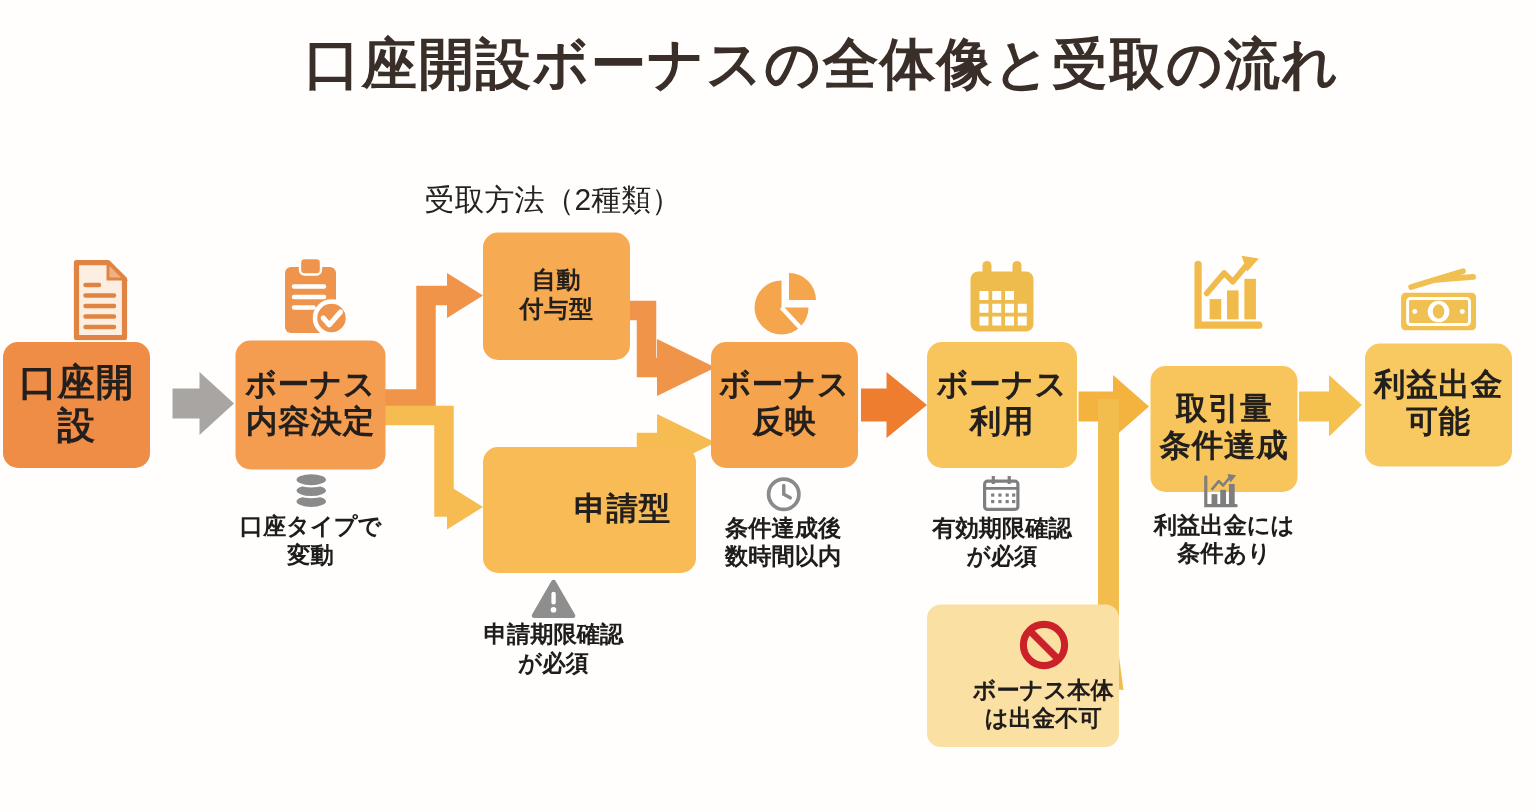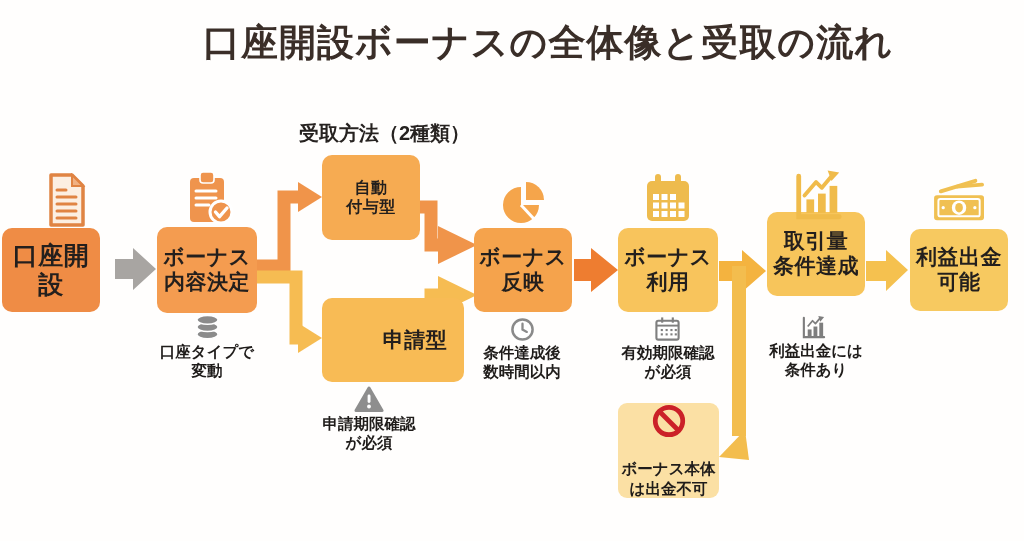--- a/index.html
+++ b/index.html
@@ -5,37 +5,38 @@
   html,body{margin:0;padding:0;background:#ffffff;}
   #stage{
     position:relative;width:1024px;height:541px;background:#fffefd;
     font-family:"Liberation Sans","DejaVu Sans",sans-serif;overflow:hidden;
   }
   .title{
     position:absolute;top:18px;left:0;width:1024px;text-align:center;
     font-size:37px;font-weight:800;color:#3a2e28;letter-spacing:1px;padding-left:36px;
   }
   .branch-header{
-    position:absolute;top:120px;left:283px;font-size:20px;font-weight:700;color:#262220;margin-left:16px;
+    position:absolute;top:120px;left:283px;font-size:20px;font-weight:400;color:#262220;
   }
   svg.arrow-layer{position:absolute;left:0;top:0;}
   .box{
     position:absolute;border-radius:10px;display:flex;align-items:center;justify-content:center;
     text-align:center;font-weight:800;color:#231f1d;white-space:pre-line;line-height:1.18;
     letter-spacing:0.5px;
   }
   .icon{position:absolute;}
   .note{
     position:absolute;text-align:center;font-size:15.5px;font-weight:700;color:#1f1c1a;
     white-space:pre-line;line-height:1.22;
   }
   .no-withdraw{
     position:absolute;left:618px;top:403px;width:101px;height:95px;background:#fbe0a4;
-    border-radius:9px;display:flex;flex-direction:column;align-items:center;justify-content:space-between;
+    border-radius:9px;display:flex;flex-direction:column;align-items:center;justify-content:center;
     gap:3px;
+    padding-left:27px;
   }
   .no-withdraw .nw-label{
     font-size:15.5px;font-weight:800;color:#1f1c1a;white-space:pre-line;text-align:center;line-height:1.25;
   }
 </style>
 </head>
 <body>
 
 <div id="stage">
 
@@ -89,21 +90,21 @@
   <div class="box" style="left:474px;top:228px;width:98px;height:84px;background:#f5a34c;font-size:21px;">
     <span>ボーナス
 反映</span>
   </div>
 
   <div class="box" style="left:618px;top:228px;width:100px;height:84px;background:#f8c45c;font-size:21px;">
     <span>ボーナス
 利用</span>
   </div>
 
-  <div class="box" style="left:767px;top:212px;width:98px;height:84px;background:#f7c55b;font-size:21px;">
+  <div class="box" style="left:767px;top:244px;width:98px;height:84px;background:#f7c55b;font-size:21px;">
     <span>取引量
 条件達成</span>
   </div>
 
   <div class="box" style="left:910px;top:229px;width:98px;height:82px;background:#f7c960;font-size:21px;">
     <span>利益出金
 可能</span>
   </div>
 
   <div class="no-withdraw">

